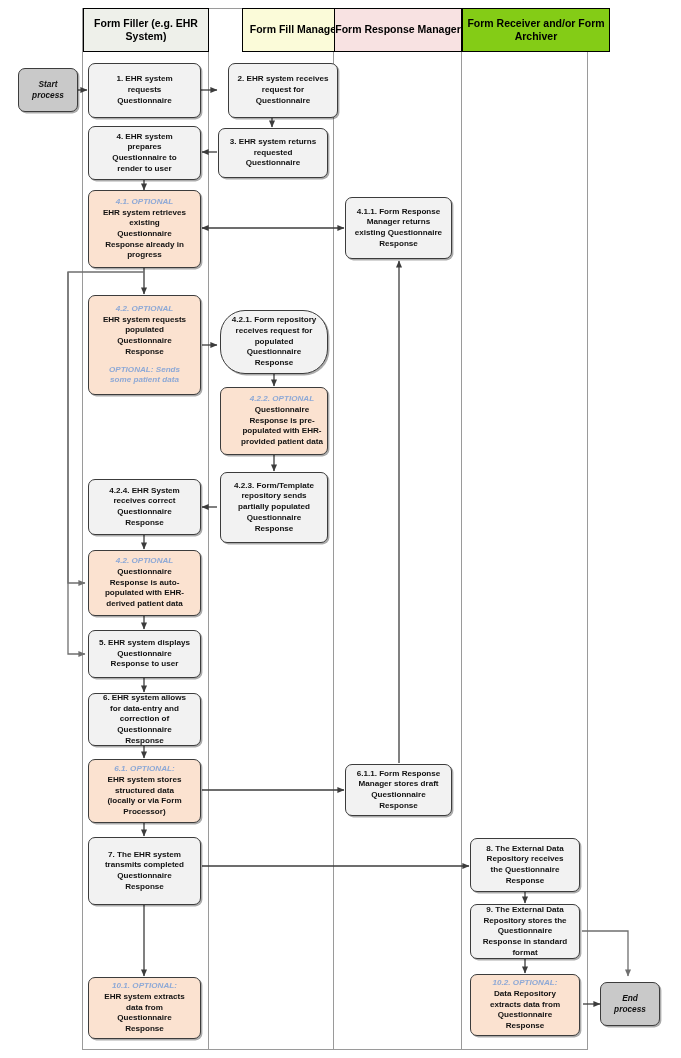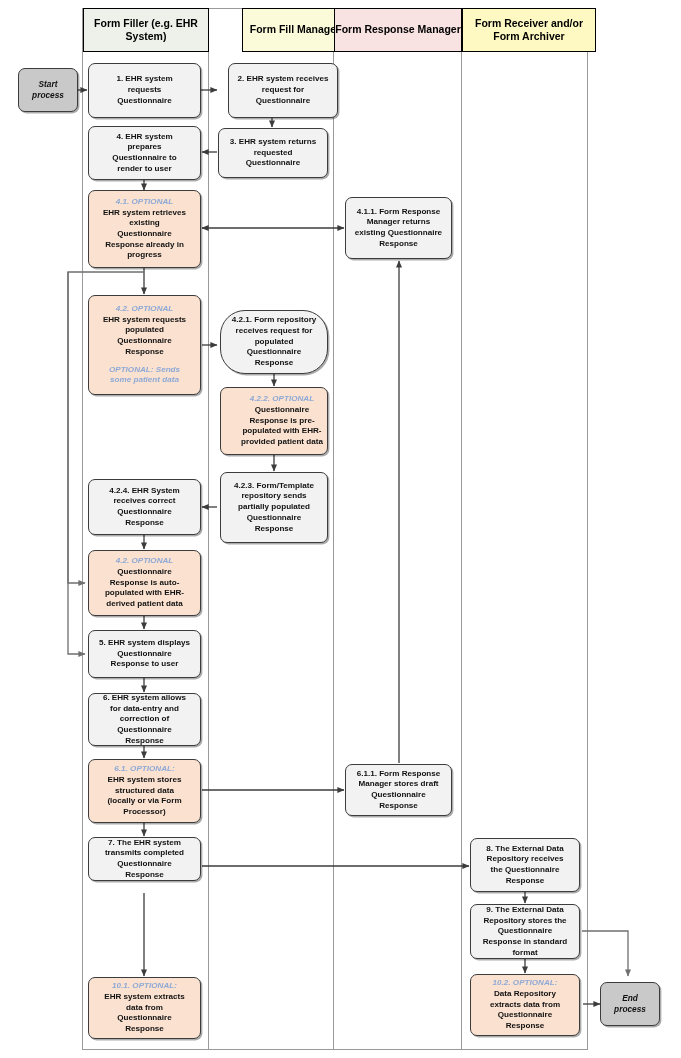--- a/index.html
+++ b/index.html
@@ -59,21 +59,21 @@
     <span class="ln">Form Fill Manager</span>
   </div>
 
   <div class="lane-head" style="left:334px;width:128px;background:#f8e2e2;">
     <div>
       <span class="ln">Form Response</span>
       <span class="ln">Manager</span>
     </div>
   </div>
 
-  <div class="lane-head" style="left:462px;width:134px;background:#fef9c3;align-items:center;">
+  <div class="lane-head" style="left:462px;width:148px;background:#84cc16;align-items:center;">
     <div>
       <span class="ln">Form Receiver</span>
       <span class="ln">and/or Form Archiver</span>
     </div>
   </div>
 
   <svg class="svgwrap">
     <defs>
       <marker id="ah" markerWidth="8" markerHeight="8" refX="6.6" refY="3" orient="auto" markerUnits="userSpaceOnUse">
         <path d="M0,0 L7,3 L0,6 z" fill="#3c3c3c"></path>
@@ -266,21 +266,21 @@
     <span class="ln">Processor)</span>
   </div>
 
   <div class="node grey" style="left:345px;top:764px;width:107px;height:52px;">
     <span class="ln">6.1.1. Form Response</span>
     <span class="ln">Manager stores draft</span>
     <span class="ln">Questionnaire</span>
     <span class="ln">Response</span>
   </div>
 
-  <div class="node grey" style="left:88px;top:837px;width:113px;height:44px;">
+  <div class="node grey" style="left:88px;top:837px;width:113px;height:68px;">
     <span class="ln">7. The EHR system</span>
     <span class="ln">transmits completed</span>
     <span class="ln">Questionnaire</span>
     <span class="ln">Response</span>
   </div>
 
   <div class="node grey" style="left:470px;top:838px;width:110px;height:54px;">
     <span class="ln">8. The External Data</span>
     <span class="ln">Repository receives</span>
     <span class="ln">the Questionnaire</span>

